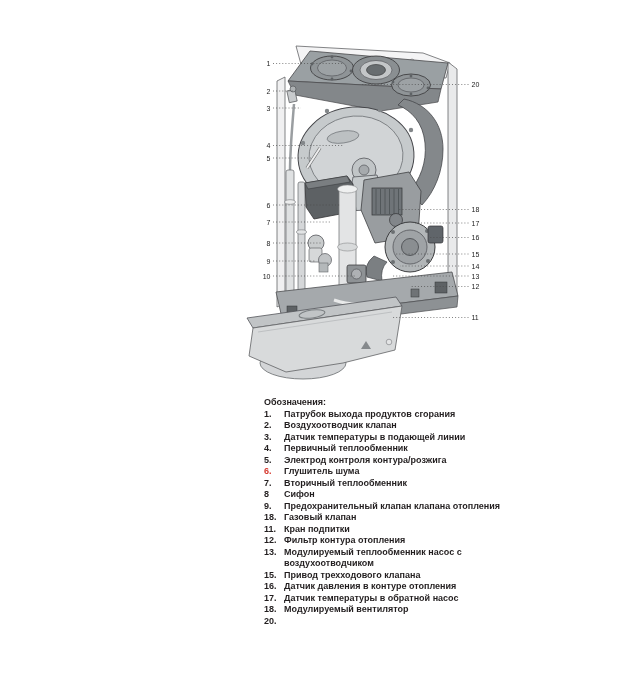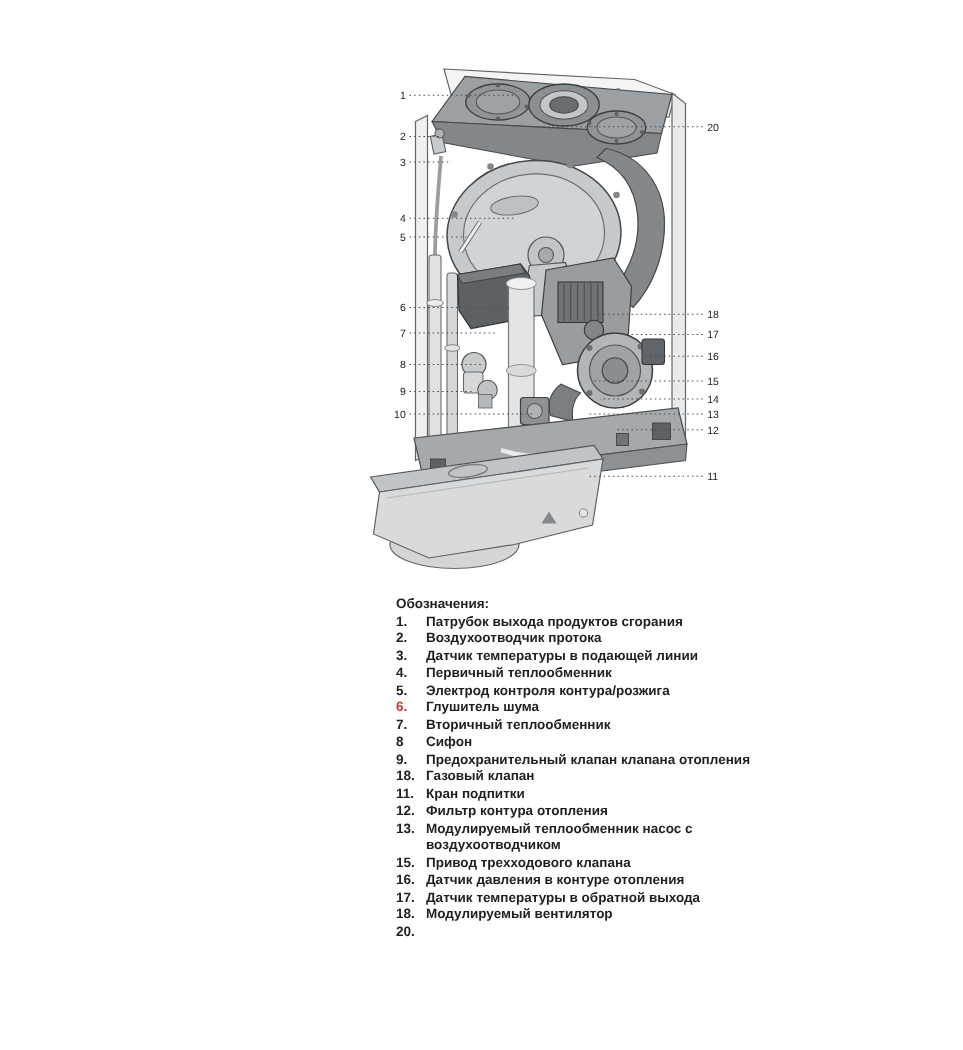--- a/index.html
+++ b/index.html
@@ -179,21 +179,21 @@
 
 
 <div class="legend">
   <div class="legend-title">Обозначения:</div>
   <div class="row">
         <span class="num">1.</span>
         <span class="text">Патрубок выхода продуктов сгорания</span>
       </div>
   <div class="row">
         <span class="num">2.</span>
-        <span class="text">Воздухоотводчик протока</span>
+        <span class="text">Воздухоотводчик клапан</span>
       </div>
   <div class="row">
         <span class="num">3.</span>
         <span class="text">Датчик температуры в подающей линии</span>
       </div>
   <div class="row">
         <span class="num">4.</span>
         <span class="text">Первичный теплообменник</span>
       </div>
   <div class="row">
@@ -239,21 +239,21 @@
   <div class="row">
         <span class="num">15.</span>
         <span class="text">Привод трехходового клапана</span>
       </div>
   <div class="row">
         <span class="num">16.</span>
         <span class="text">Датчик давления в контуре отопления</span>
       </div>
   <div class="row">
         <span class="num">17.</span>
-        <span class="text">Датчик температуры в обратной выхода</span>
+        <span class="text">Датчик температуры в обратной насос</span>
       </div>
   <div class="row">
         <span class="num">18.</span>
         <span class="text">Модулируемый вентилятор</span>
       </div>
   <div class="row">
         <span class="num">20.</span>
       </div>
 </div>
 

